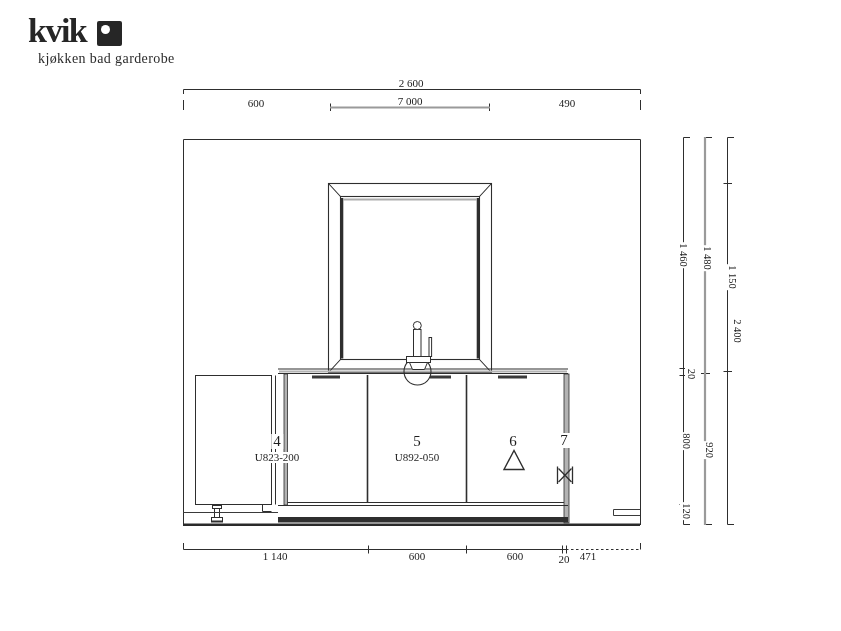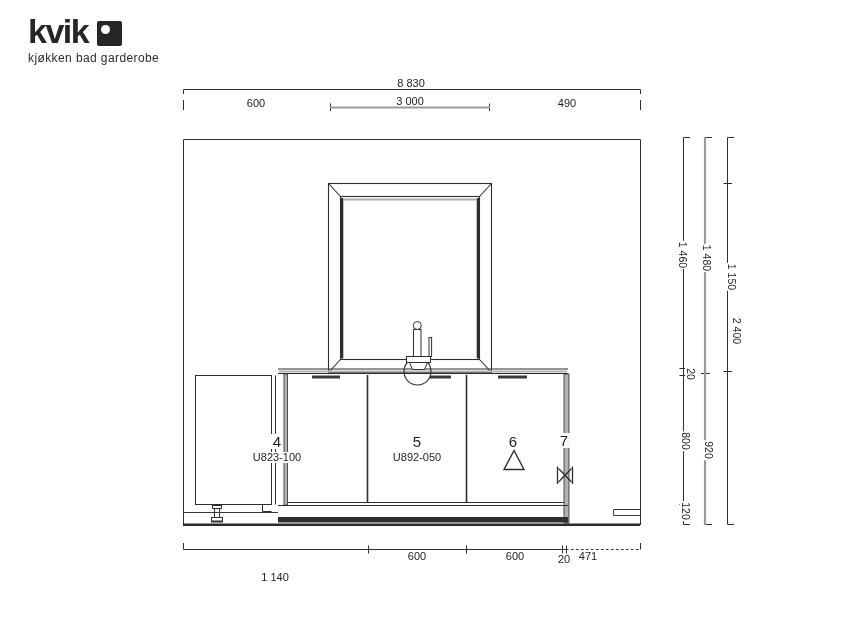--- a/index.html
+++ b/index.html
@@ -1,25 +1,25 @@
 <!DOCTYPE html>
 <html><head>
 <meta charset="utf-8">
 <style>
   html,body{margin:0;padding:0;background:#fff;}
   .canvas{position:relative;width:841px;height:581px;background:#fff;overflow:hidden;
-          font-family:Liberation Sans, sans-serif;color:#222;}
+          font-family:Liberation Serif, serif;color:#222;}
   svg{position:absolute;left:0;top:0;}
   
   .brand{position:absolute;left:28px;top:14px;font-size:34px;font-weight:700;
          letter-spacing:-1.5px;color:#262626;line-height:1;}
   .logo-square{position:absolute;left:97px;top:21px;width:25px;height:25px;
          background:#262626;border-radius:2px;}
   .logo-dot{position:absolute;left:4px;top:4px;width:9px;height:9px;background:#fff;border-radius:50%;}
-  .tagline{position:absolute;left:28px;top:52px;font-size:12px;letter-spacing:.4px;color:#2b2b2b;line-height:1;}
+  .tagline{position:absolute;left:38px;top:52px;font-size:14px;letter-spacing:.4px;color:#2b2b2b;line-height:1;}
   
   .hl{position:absolute;transform:translateX(-50%);font-size:11px;line-height:1;
       color:#222;white-space:nowrap;}
   
   .vl{position:absolute;writing-mode:vertical-rl;text-orientation:mixed;font-size:10.5px;
       line-height:1;color:#222;background:#fff;padding:1px 0;transform:translateY(-50%);white-space:nowrap;}
   
   .num{position:absolute;transform:translateX(-50%);font-size:15px;line-height:1;color:#1d1d1d;
        background:#fff;padding:0 2px;}
   .code{position:absolute;transform:translateX(-50%);font-size:11px;line-height:1;color:#1d1d1d;
@@ -110,40 +110,40 @@
     </g>
 
     <path d="M514,450.5 L504,469.5 H524 Z" fill="none" stroke="#2e2e2e" stroke-width="1.4"></path>
 
     <g stroke="#2e2e2e" stroke-width="1.3" fill="none">
       <path d="M557.5,466.5 V484 M572.5,466.5 V484"></path>
       <path d="M558.5,468.5 L571.5,482 M571.5,468.5 L558.5,482"></path>
     </g>
   </svg>
 
-  <div class="hl" style="left:411px;top:78px">8 830</div>
+  <div class="hl" style="left:411px;top:78px">2 600</div>
   <div class="hl" style="left:256px;top:98px">600</div>
-  <div class="hl" style="left:410px;top:96px">3 000</div>
+  <div class="hl" style="left:410px;top:96px">7 000</div>
   <div class="hl" style="left:567px;top:98px">490</div>
 
-  <div class="hl" style="left:275px;top:572px">1 140</div>
+  <div class="hl" style="left:275px;top:551px">1 140</div>
   <div class="hl" style="left:417px;top:551px">600</div>
   <div class="hl" style="left:515px;top:551px">600</div>
   <div class="hl" style="left:564px;top:554px">20</div>
   <div class="hl" style="left:588px;top:551px">471</div>
 
   <div class="vl" style="left:677px;top:255px">1 460</div>
   <div class="vl" style="left:685px;top:374px">20</div>
   <div class="vl" style="left:680px;top:441px">800</div>
   <div class="vl" style="left:680px;top:511px">120</div>
   <div class="vl" style="left:701px;top:258px">1 480</div>
   <div class="vl" style="left:703px;top:450px">920</div>
   <div class="vl" style="left:726px;top:277px">1 150</div>
   <div class="vl" style="left:731px;top:331px">2 400</div>
 
   <div class="num" style="left:277px;top:434px">4</div>
-  <div class="code" style="left:277px;top:452px">U823-100</div>
+  <div class="code" style="left:277px;top:452px">U823-200</div>
   <div class="num" style="left:417px;top:434px">5</div>
   <div class="code" style="left:417px;top:452px">U892-050</div>
   <div class="num" style="left:513px;top:434px">6</div>
   <div class="num" style="left:564px;top:433px">7</div>
 
 </div>
 
 </body></html>

